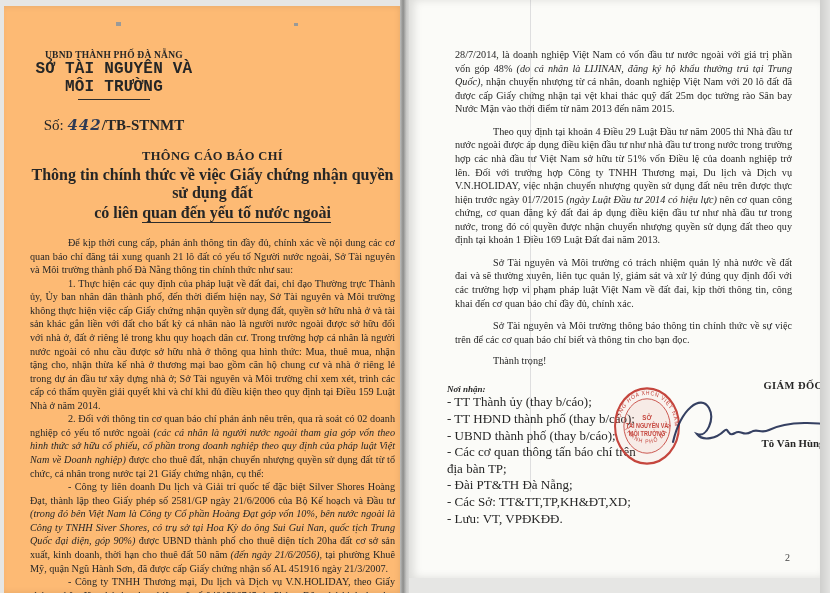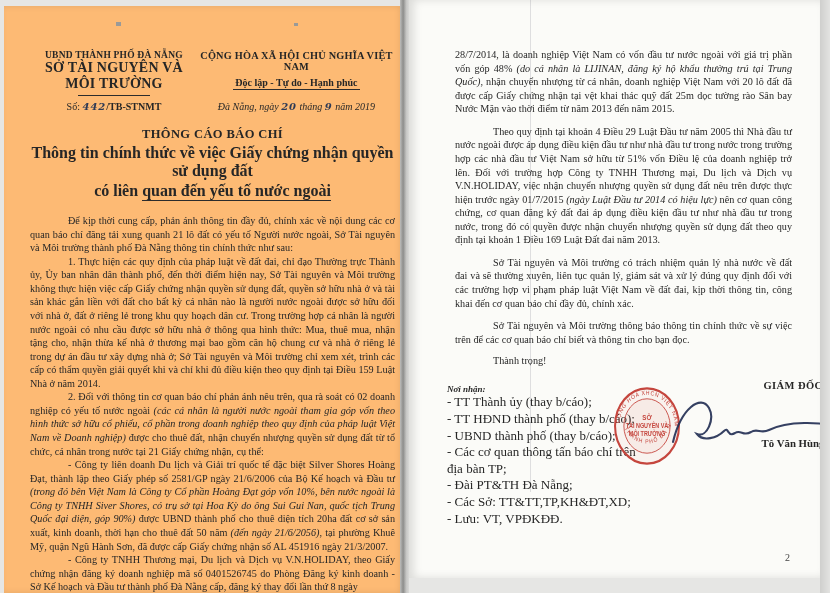--- a/index.html
+++ b/index.html
@@ -15,23 +15,23 @@
               padding:48px 28px 10px 46px;box-sizing:border-box;}
   .spine{position:absolute;left:400px;top:0;width:9px;height:593px;
          background:linear-gradient(to right,#bdbdbb,#8d8d8b 35%,#c6c6c4 70%,#d9d9d7);}
   .right-gutter{position:absolute;left:820px;top:0;width:10px;height:593px;
                 background:linear-gradient(to right,#cfcfcd,#e3e3e1);}
   
   .hdr{display:flex;}
   .hdr-left{width:46%;text-align:center;}
   .hdr-right{width:54%;text-align:center;}
   .org-parent{font-size:9.5px;font-weight:bold;letter-spacing:.2px;}
-  .org{font-size:14px;font-weight:bold;letter-spacing:.2px;}
+  .org{font-size:16px;font-weight:bold;letter-spacing:.2px;font-family:Liberation Mono, monospace;}
   .rule-small{width:72px;border-top:1.2px solid #2c2c2c;margin:3px auto 0;}
-  .ref-line{margin-top:5px;font-size:10px;}
+  .ref-line{margin-top:16px;font-size:15px;}
   .ref-suffix{font-weight:bold;}
   .national{font-size:10.3px;font-weight:bold;letter-spacing:.2px;}
   .motto{font-size:10px;font-weight:bold;display:inline-block;
          border-bottom:1.2px solid #2c2c2c;padding:0 2px 1px;margin-top:2px;}
   .dateline{margin-top:11px;font-size:10px;font-style:italic;}
   .hand{font-family:"DejaVu Serif",serif;font-style:italic;font-weight:bold;
         color:#2e3a55;letter-spacing:1px;}
   
   .title-block{text-align:center;margin-top:15px;}
   .doc-title{font-size:12.5px;font-weight:bold;letter-spacing:.4px;}
@@ -71,31 +71,20 @@
 
   <div class="page page-left">
     <div class="hdr">
       <div class="hdr-left">
         <div class="org-parent">UBND THÀNH PHỐ ĐÀ NẴNG</div>
         <div class="org">SỞ TÀI NGUYÊN VÀ MÔI TRƯỜNG</div>
         <div class="rule-small"></div>
         <div class="ref-line">
           <span>Số:</span>
           <span class="hand">442</span><span class="ref-suffix">/TB-STNMT</span>
-        </div>
-      </div>
-      <div class="hdr-right">
-        <div class="national">CỘNG HÒA XÃ HỘI CHỦ NGHĨA VIỆT NAM</div>
-        <div><span class="motto">Độc lập - Tự do - Hạnh phúc</span></div>
-        <div class="dateline">
-          <span>Đà Nẵng, ngày</span>
-          <span class="hand">20</span>
-          <span>tháng</span>
-          <span class="hand">9</span>
-          <span>năm 2019</span>
         </div>
       </div>
     </div>
 
     <div class="title-block">
       <div class="doc-title">THÔNG CÁO BÁO CHÍ</div>
       <div class="doc-subtitle">Thông tin chính thức về việc Giấy chứng nhận quyền sử dụng đất</div>
       <div class="doc-subtitle">
         <span>có liên </span><span class="u">quan đến yếu tố nước ngoài</span>
       </div>

